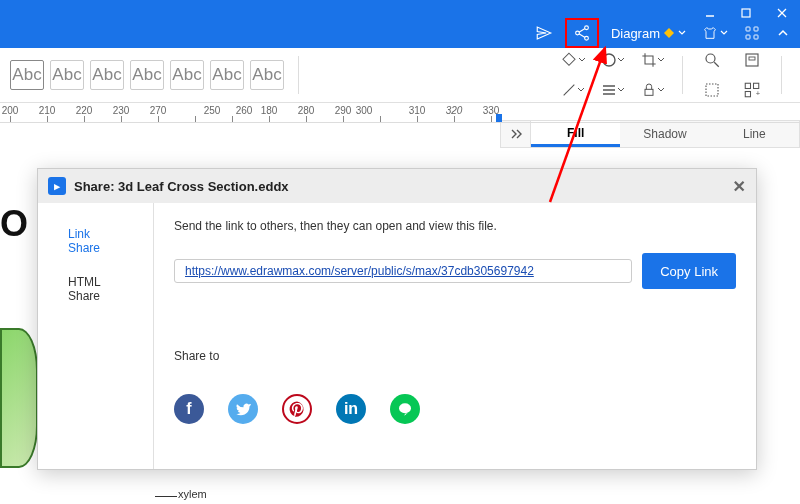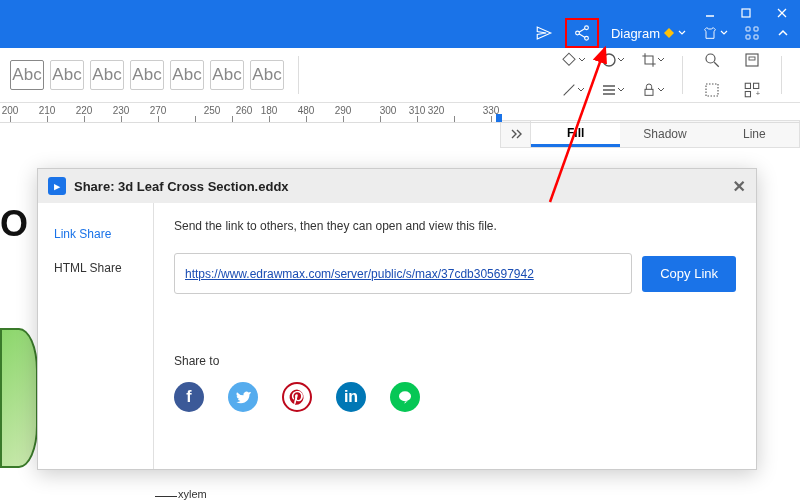--- a/index.html
+++ b/index.html
@@ -40,30 +40,30 @@
   .bgshape2 { position: absolute; left: 0; top: 180px; width: 38px; height: 140px; background: linear-gradient(135deg,#8bd66b,#cce9b0); border: 2px solid #3a7a2a; border-radius: 0 50% 50% 0 / 0 30% 30% 0; }
   .bglabel { position: absolute; left: 178px; top: 340px; font-size: 11px; color: #333; }
   .bgline { position: absolute; left: 155px; top: 348px; width: 22px; height: 1px; border-top: 1px solid #333; }
   
   
   .dialog { position: absolute; left: 37px; top: 168px; width: 720px; height: 302px; background: #fff; border: 1px solid #ccc; box-shadow: 0 4px 20px rgba(0,0,0,0.2); display: flex; flex-direction: column; }
   .dialog-title { height: 34px; background: #ededed; display: flex; align-items: center; padding: 0 10px; font-weight: bold; font-size: 13px; color: #222; }
   .dialog-title .logo { width: 18px; height: 18px; background: #1a73e8; border-radius: 3px; margin-right: 8px; display:flex; align-items:center; justify-content:center; color:#fff; font-size:11px; font-weight:bold; }
   .dialog-title .close { margin-left: auto; font-size: 16px; color: #666; cursor: pointer; }
   .dialog-body { flex: 1; display: flex; }
-  .dialog-sidebar { width: 116px; border-right: 1px solid #e0e0e0; padding: 14px 0; }
+  .dialog-sidebar { width: 116px; border-right: 1px solid #e0e0e0; padding: 14px 14px; }
   .dialog-sidebar .side-item { padding: 10px 16px; font-size: 12px; color: #333; }
   .dialog-sidebar .side-item.active { color: #1a73e8; }
   .dialog-main { flex: 1; padding: 16px 20px; }
   .instruction { font-size: 12px; color: #333; margin-bottom: 20px; }
   .link-row { display: flex; gap: 10px; align-items: center; }
-  .link-input { flex: 1; border: 1px solid #ccc; border-radius: 3px; height: 41px; padding: 8px 10px; color: #1a4db3; text-decoration: underline; font-size: 12px; display: flex; align-items: center; overflow: hidden; white-space: nowrap; }
+  .link-input { flex: 1; border: 1px solid #ccc; border-radius: 3px; height: 24px; padding: 8px 10px; color: #1a4db3; text-decoration: underline; font-size: 12px; display: flex; align-items: center; overflow: hidden; white-space: nowrap; }
   .copy-btn { background: #1a73e8; color: #fff; border: none; border-radius: 3px; height: 36px; padding: 0 18px; font-size: 13px; }
   .share-to { margin-top: 60px; }
-  .share-label { font-size: 12px; color: #333; margin-bottom: 14px; }
+  .share-label { font-size: 12px; color: #333; margin-bottom: 31px; }
   .social { display: flex; gap: 24px; }
   .social .ico { width: 30px; height: 30px; border-radius: 50%; display: flex; align-items: center; justify-content: center; color: #fff; font-weight: bold; font-size: 16px; }
   .fb { background: #3b5998; }
   .tw { background: #55acee; }
   .pin { background: #fff; color: #bd081c !important; border: 2px solid #bd081c; }
   .li { background: #0077b5; }
   .line-ico { background: #06c755; }
   
   
   .arrow-svg { position: absolute; left: 540px; top: 42px; pointer-events: none; }
@@ -264,29 +264,29 @@
     <div class="ticklabel" style="left: 121px;">230</div>
     <div class="tick" style="left: 121px;"></div>
     <div class="ticklabel" style="left: 158px;">270</div>
     <div class="tick" style="left: 158px;"></div>
     <div class="ticklabel" style="left: 212px;">250</div>
     <div class="tick" style="left: 195px;"></div>
     <div class="ticklabel" style="left: 244px;">260</div>
     <div class="tick" style="left: 232px;"></div>
     <div class="ticklabel" style="left: 269px;">180</div>
     <div class="tick" style="left: 269px;"></div>
-    <div class="ticklabel" style="left: 306px;">480</div>
+    <div class="ticklabel" style="left: 306px;">280</div>
     <div class="tick" style="left: 306px;"></div>
     <div class="ticklabel" style="left: 343px;">290</div>
     <div class="tick" style="left: 343px;"></div>
-    <div class="ticklabel" style="left: 388px;">300</div>
+    <div class="ticklabel" style="left: 364px;">300</div>
     <div class="tick" style="left: 380px;"></div>
     <div class="ticklabel" style="left: 417px;">310</div>
     <div class="tick" style="left: 417px;"></div>
-    <div class="ticklabel" style="left: 436px;">320</div>
+    <div class="ticklabel" style="left: 454px; font-style: italic;">320</div>
     <div class="tick" style="left: 454px;"></div>
     <div class="ticklabel" style="left: 491px;">330</div>
     <div class="tick" style="left: 491px;"></div>
   </div>
 
 <div class="canvas">
   <div class="bgshape1">O</div>
   <div class="bgshape2"></div>
   <div class="bgline"></div>
   <div class="bglabel">xylem</div>

